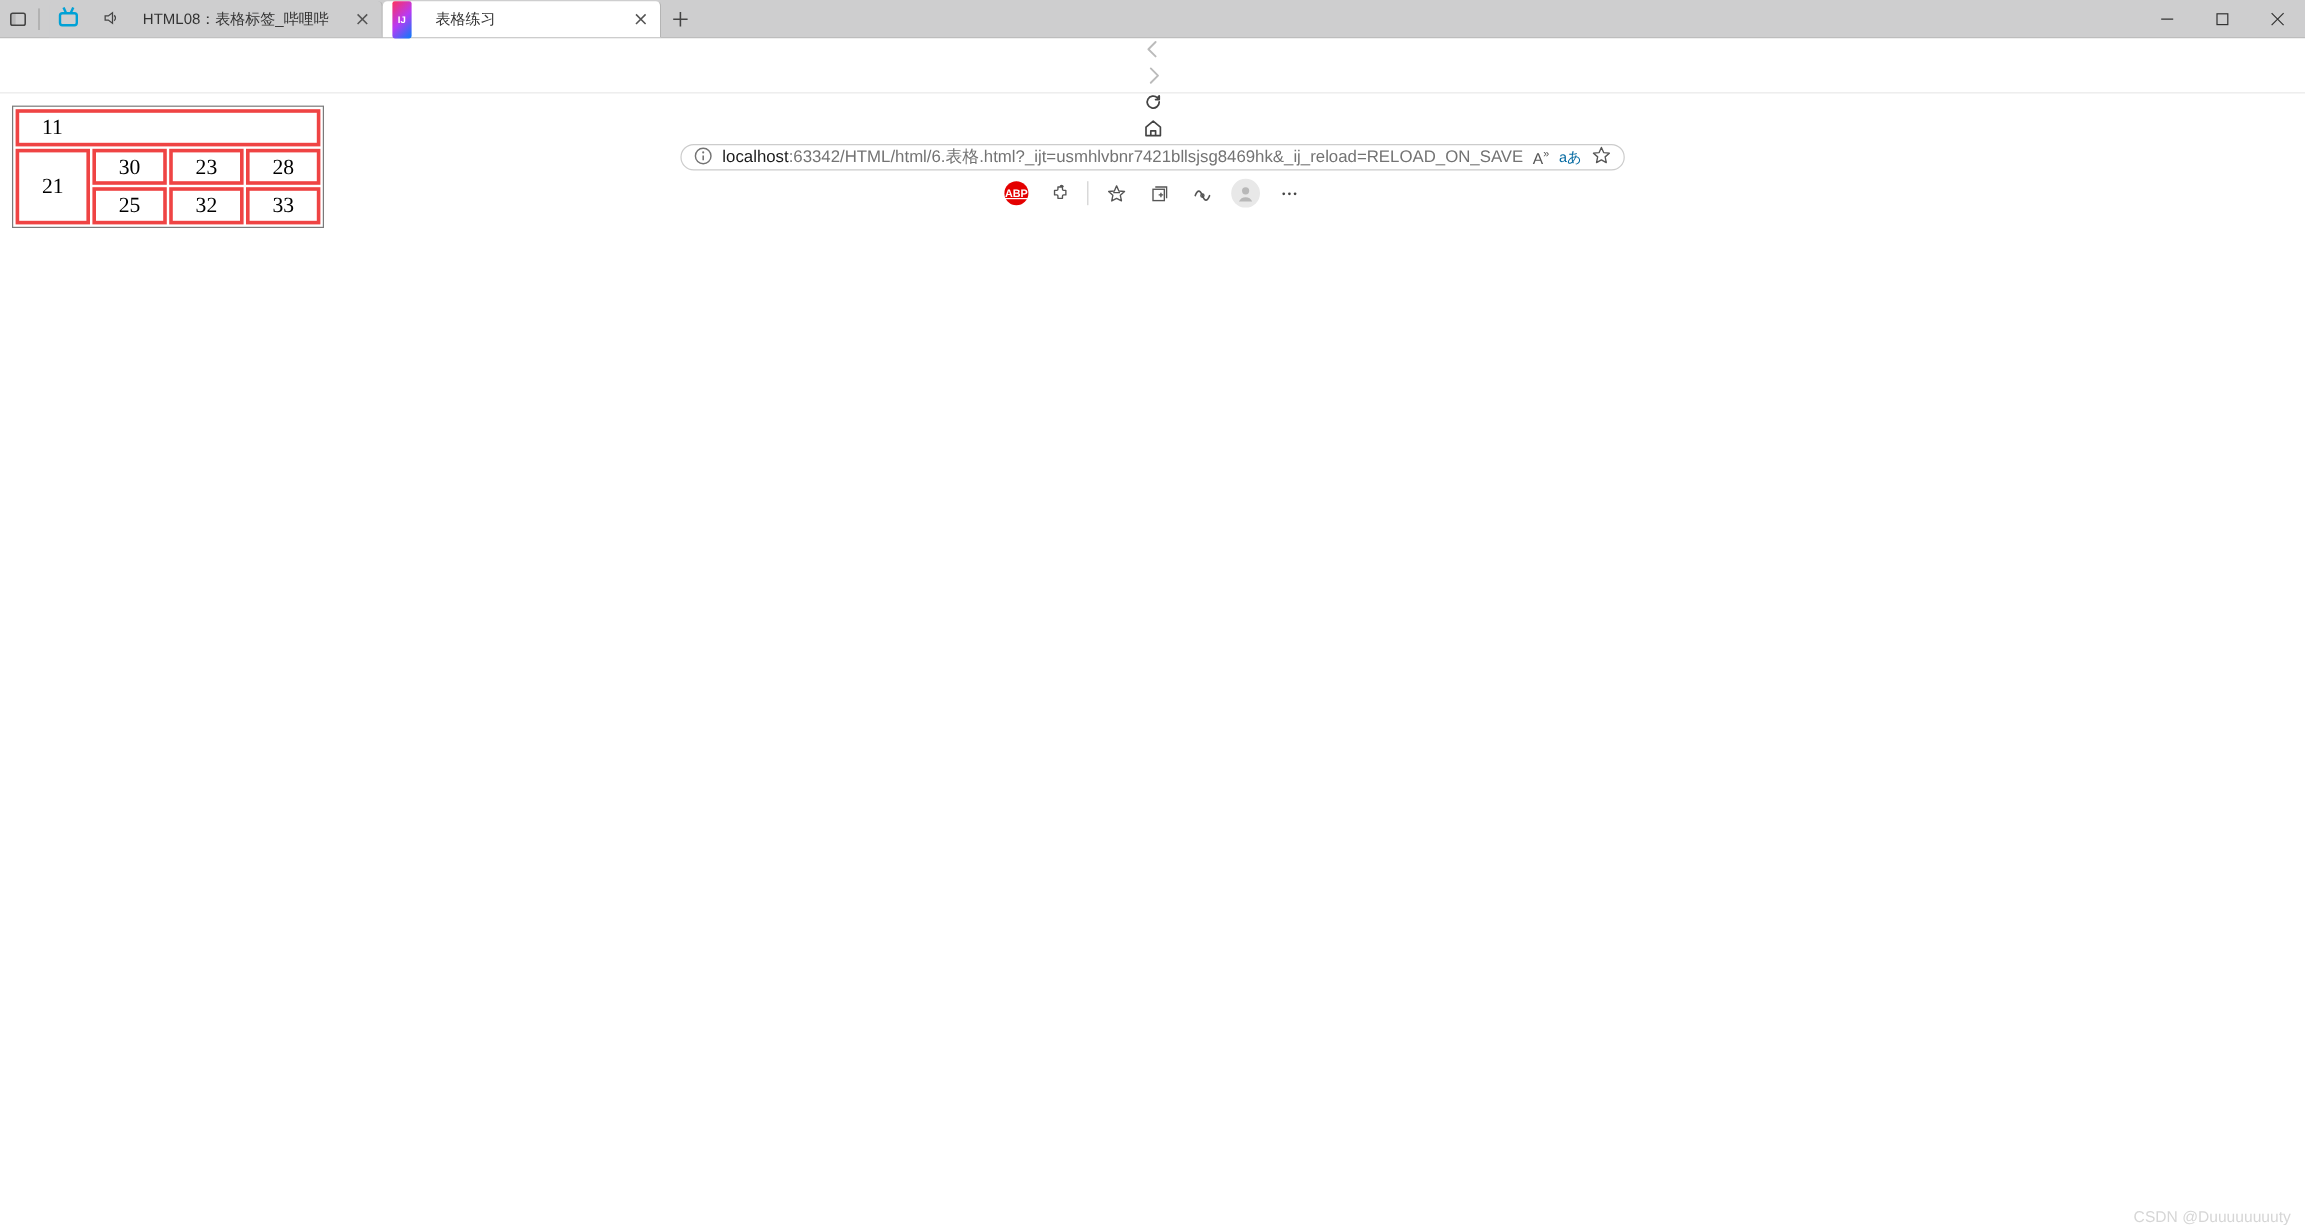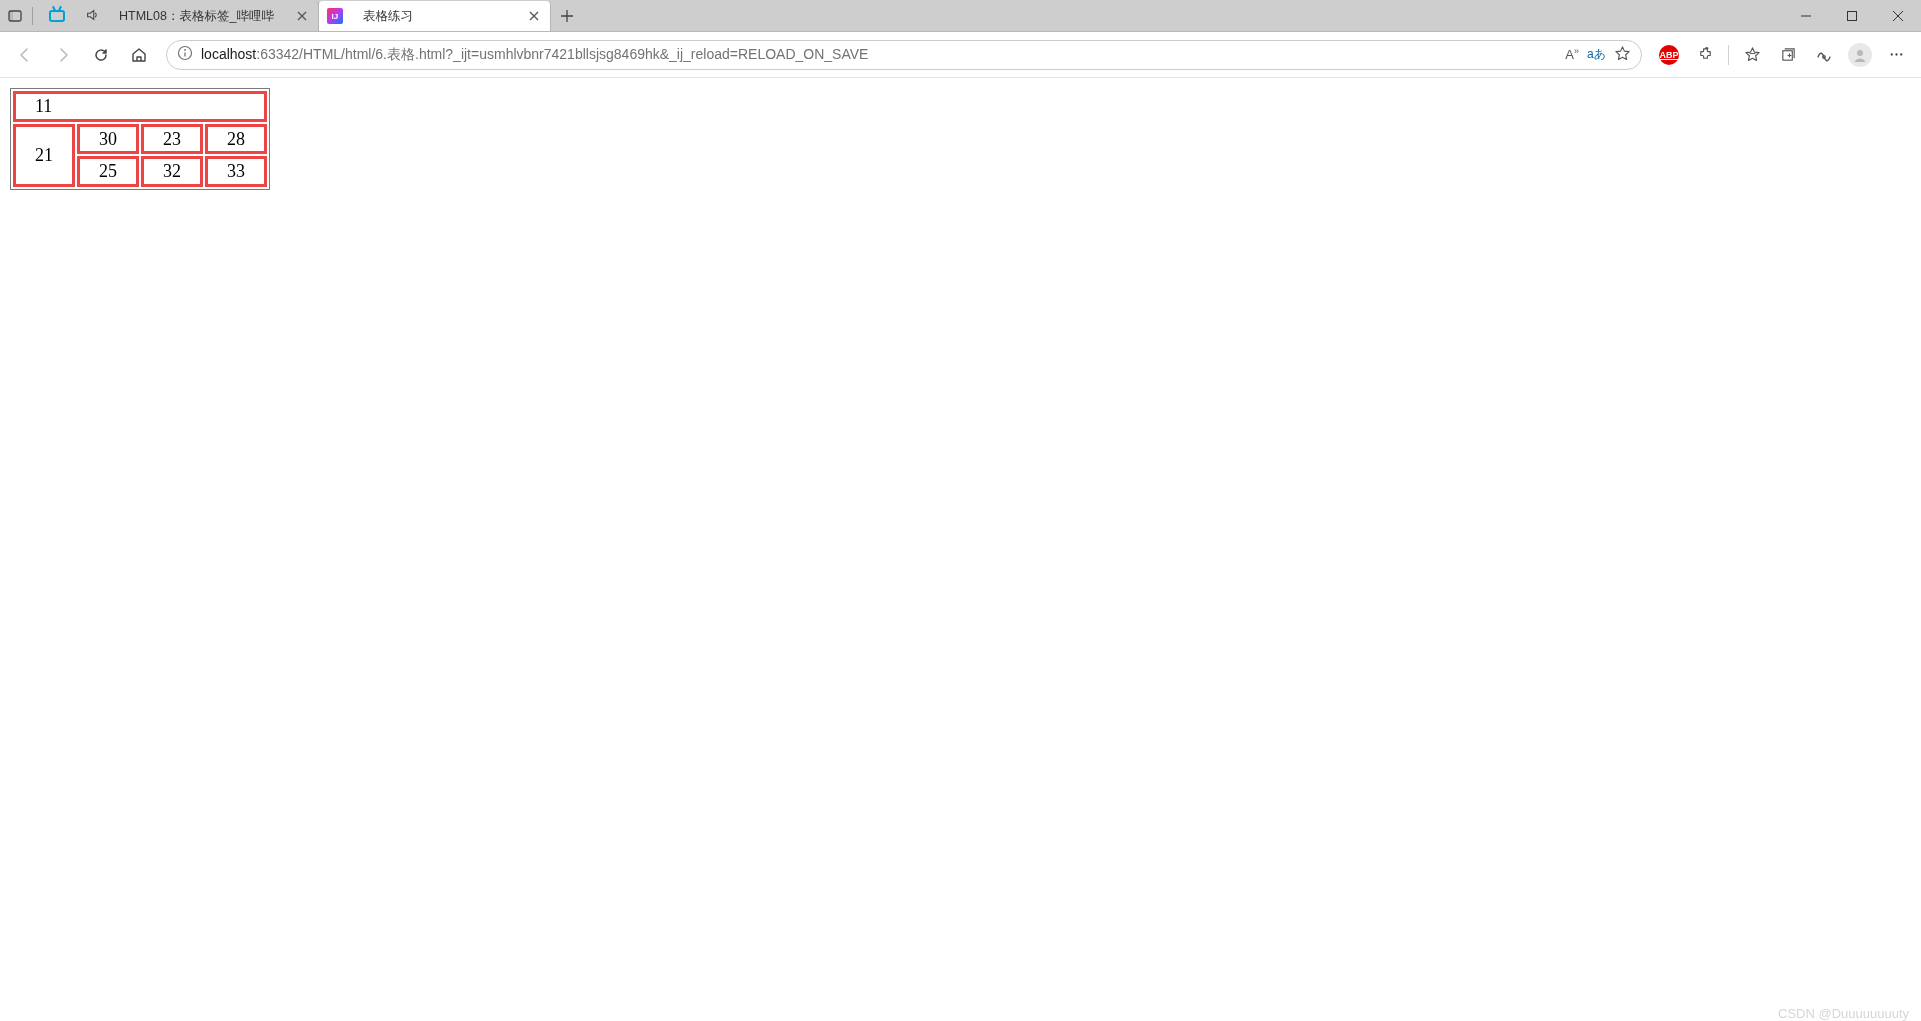--- a/index.html
+++ b/index.html
@@ -109,20 +109,21 @@
     
     
     .toolbar {
       height: 46px;
       background: #ffffff;
       display: flex;
       align-items: center;
       padding: 0 8px;
       gap: 4px;
       border-bottom: 1px solid #e3e3e3;
+      flex-direction: column;
     }
     .nav-btn {
       width: 34px;
       height: 30px;
       display: flex;
       align-items: center;
       justify-content: center;
       color: #555;
       border-radius: 4px;
     }
@@ -236,21 +237,21 @@
       width: 2px;
       height: 5px;
       background: #00a1d6;
       top: -6px;
     }
     .bili-icon::before { left: 2px; transform: rotate(-25deg); }
     .bili-icon::after { right: 2px; transform: rotate(25deg); }
     
     .ij-icon {
       width: 16px;
-      height: 16px;
+      height: 31px;
       background: linear-gradient(135deg, #fe315d 0%, #b83af3 50%, #087cfa 100%);
       border-radius: 2px;
       display: flex;
       align-items: center;
       justify-content: center;
       color: #fff;
       font-size: 8px;
       font-weight: bold;
     }
   </style>

